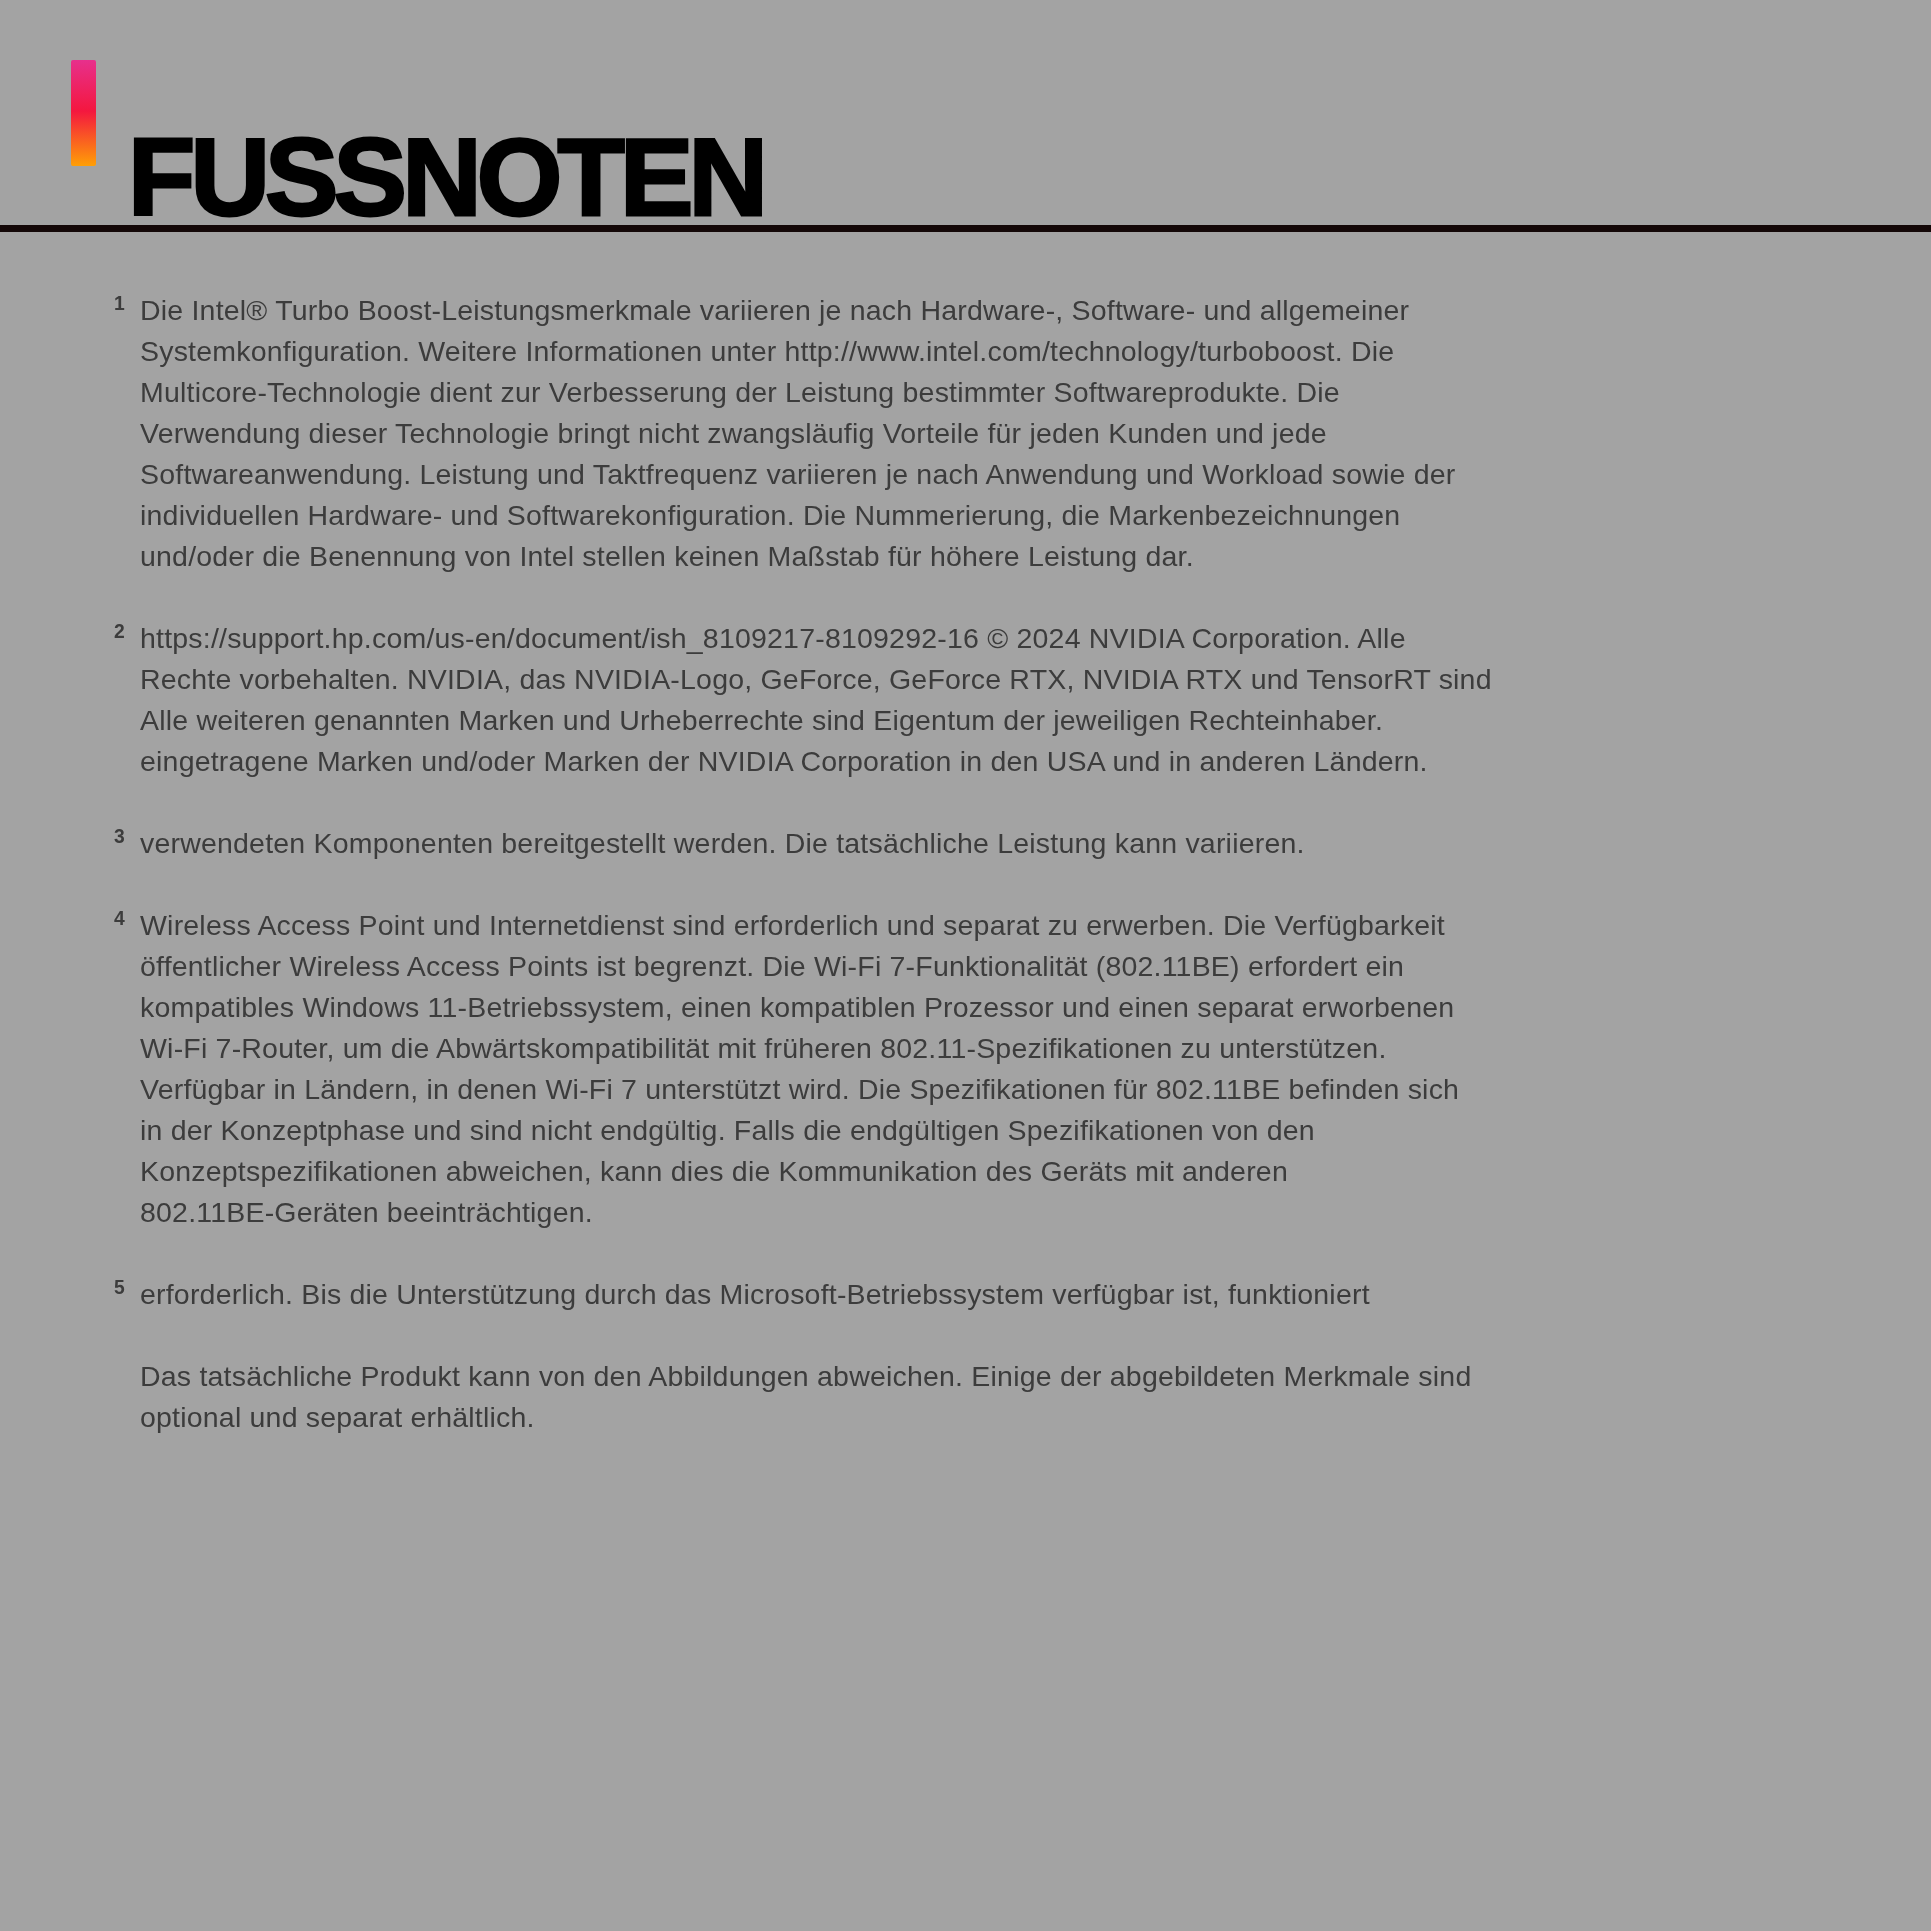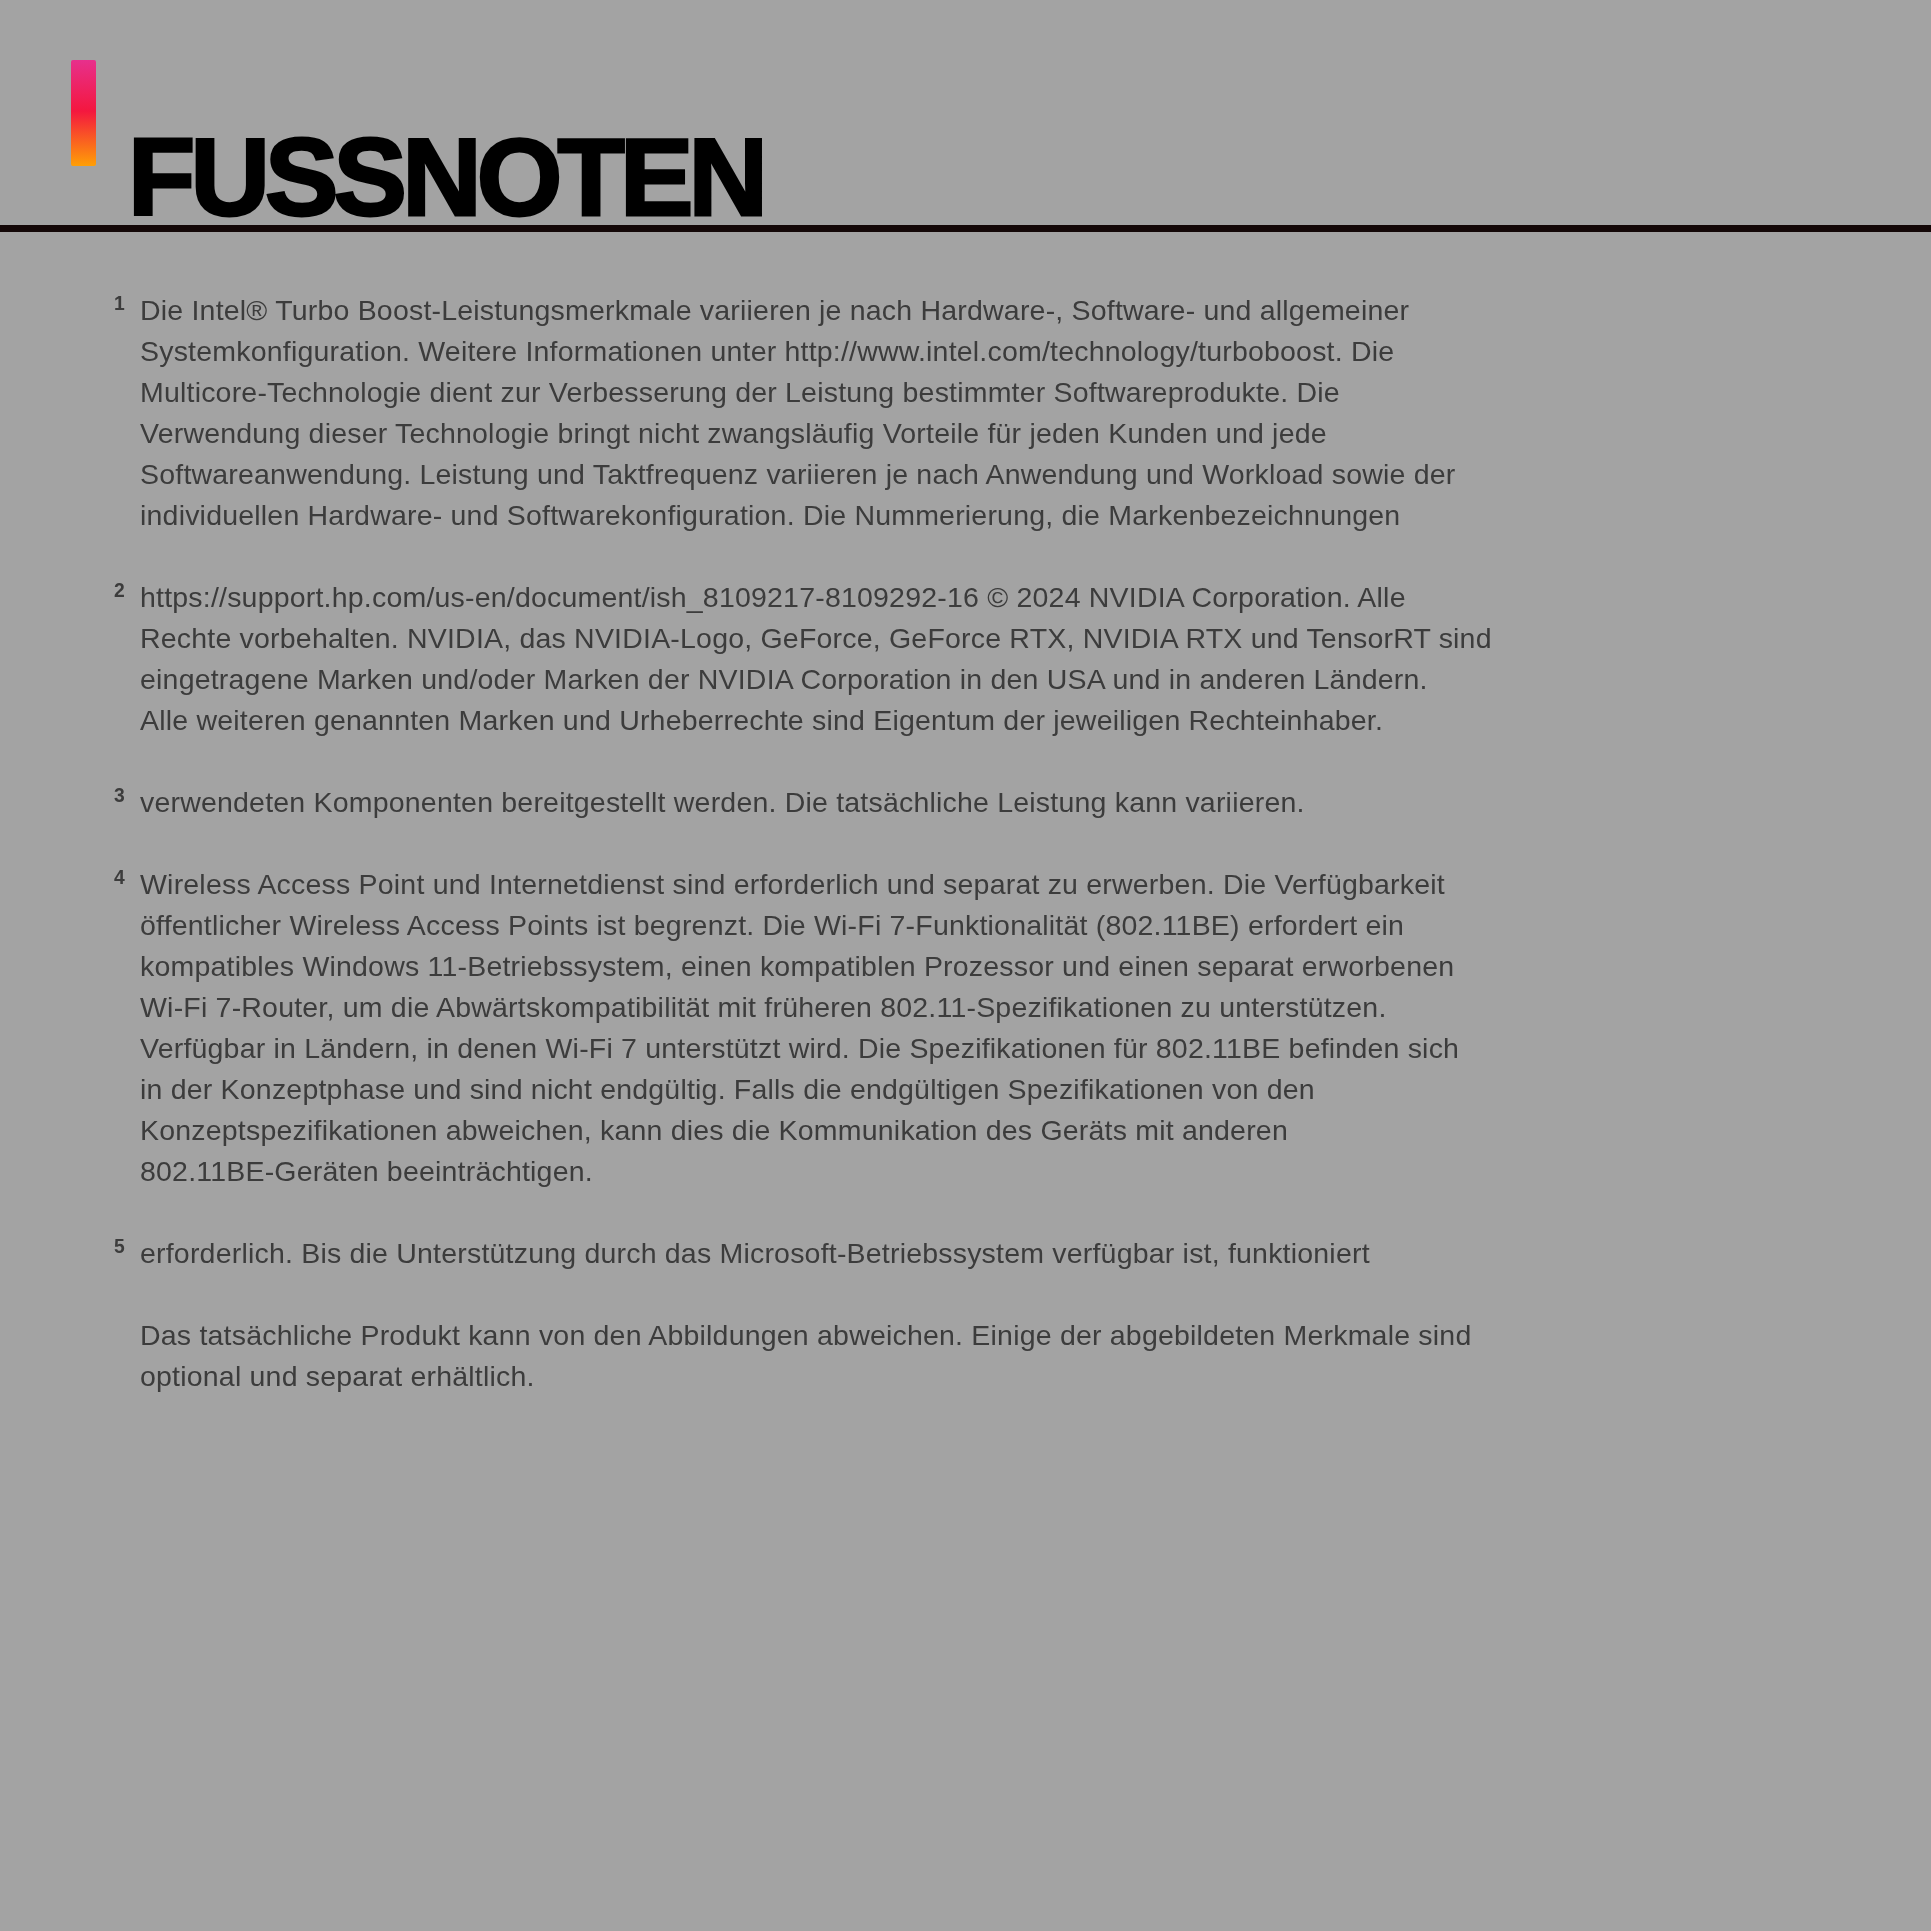--- a/index.html
+++ b/index.html
@@ -65,29 +65,30 @@
   <div class="content" id="footnotes">
       <div class="footnote">
         <span class="fn-marker">1</span>
         <div class="fn-body">
           <div class="fn-line">Die Intel® Turbo Boost-Leistungsmerkmale variieren je nach Hardware-, Software- und allgemeiner</div>
           <div class="fn-line">Systemkonfiguration. Weitere Informationen unter http://www.intel.com/technology/turboboost. Die</div>
           <div class="fn-line">Multicore-Technologie dient zur Verbesserung der Leistung bestimmter Softwareprodukte. Die</div>
           <div class="fn-line">Verwendung dieser Technologie bringt nicht zwangsläufig Vorteile für jeden Kunden und jede</div>
           <div class="fn-line">Softwareanwendung. Leistung und Taktfrequenz variieren je nach Anwendung und Workload sowie der</div>
           <div class="fn-line">individuellen Hardware- und Softwarekonfiguration. Die Nummerierung, die Markenbezeichnungen</div>
+          <div class="fn-line">und/oder die Benennung von Intel stellen keinen Maßstab für höhere Leistung dar.</div>
         </div>
       </div>
       <div class="footnote">
         <span class="fn-marker">2</span>
         <div class="fn-body">
           <div class="fn-line">https://support.hp.com/us-en/document/ish_8109217-8109292-16 © 2024 NVIDIA Corporation. Alle</div>
           <div class="fn-line">Rechte vorbehalten. NVIDIA, das NVIDIA-Logo, GeForce, GeForce RTX, NVIDIA RTX und TensorRT sind</div>
+          <div class="fn-line">Alle weiteren genannten Marken und Urheberrechte sind Eigentum der jeweiligen Rechteinhaber.</div>
           <div class="fn-line">eingetragene Marken und/oder Marken der NVIDIA Corporation in den USA und in anderen Ländern.</div>
-          <div class="fn-line">Alle weiteren genannten Marken und Urheberrechte sind Eigentum der jeweiligen Rechteinhaber.</div>
         </div>
       </div>
       <div class="footnote">
         <span class="fn-marker">3</span>
         <div class="fn-body">
           <div class="fn-line">verwendeten Komponenten bereitgestellt werden. Die tatsächliche Leistung kann variieren.</div>
         </div>
       </div>
       <div class="footnote">
         <span class="fn-marker">4</span>

